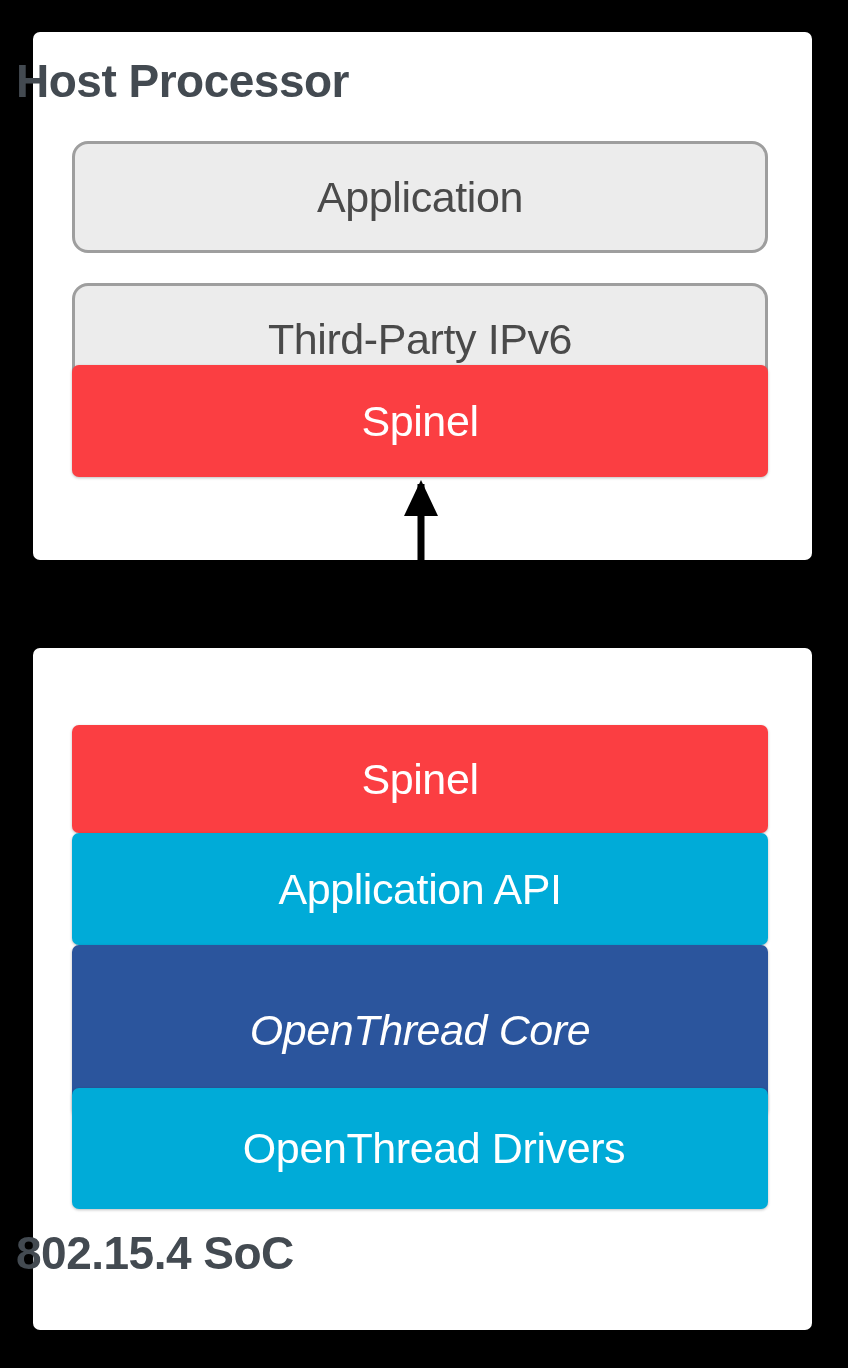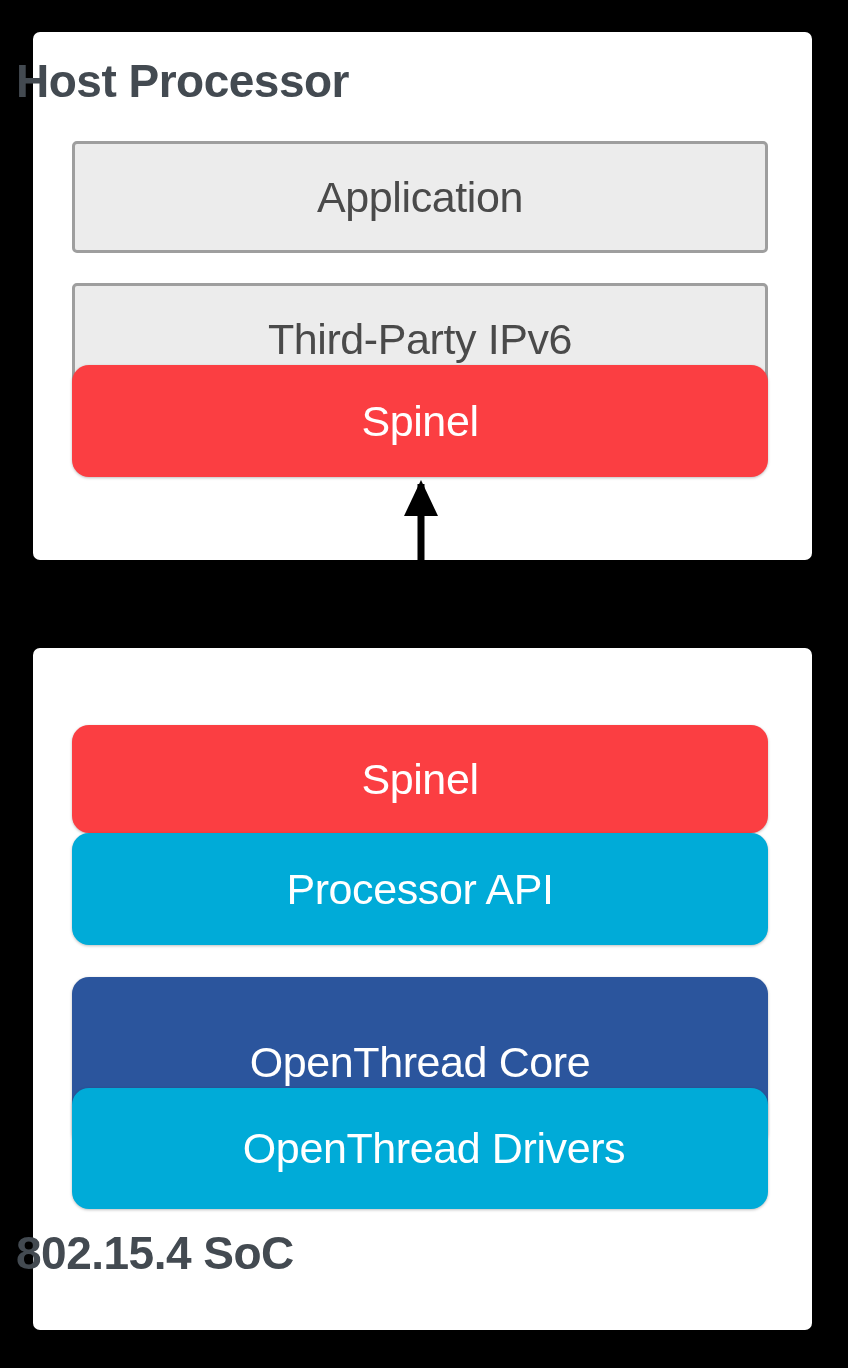--- a/index.html
+++ b/index.html
@@ -70,38 +70,38 @@
     display: flex;
     align-items: center;
     justify-content: center;
     font-size: 43px;
     line-height: 1;
     letter-spacing: -0.4px;
   }
   .row-grey {
     background: #ececec;
     border: 3px solid #9e9e9e;
-    border-radius: 5px;
+    border-radius: 16px;
     color: #4a4a4a;
   }
   .row-color {
     color: #ffffff;
-    border-radius: 17px;
+    border-radius: 7px;
     box-shadow: 0 1px 3px rgba(0,0,0,0.26);
   }
 
   
   #row-application   { top: 141px; height: 112px; }
   #row-thirdparty    { top: 255px; height: 112px; margin-top: 28px; }
   #row-spinel-host   { top: 365px; height: 112px; }
 
   
   #row-spinel-soc    { top: 725px;  height: 108px; }
   #row-ot-api        { top: 833px;  height: 112px; }
-  #row-ot-core       { top: 977px;  height: 171px; }
+  #row-ot-core       { top: 945px;  height: 171px; font-style: italic; }
   #row-ot-drivers    { top: 1088px; height: 121px; }
 
   
   #arrow-connector {
     position: absolute;
     left: 396px;
     top: 478px;
     width: 50px;
     height: 250px;
   }
@@ -136,21 +136,21 @@
     <polygon points="25,248 42,212 8,212" fill="#000000"></polygon>
   </svg>
 
   <div class="card" id="card-soc"></div>
 
   <div class="row row-color" id="row-spinel-soc" style="background: rgb(251, 62, 66);">
     <span>Spinel</span>
   </div>
 
   <div class="row row-color" id="row-ot-api" style="background: rgb(0, 171, 216);">
-    <span>Processor API</span>
+    <span>Application API</span>
   </div>
 
   <div class="row row-color" id="row-ot-core" style="background: rgb(43, 85, 157);">
     <span>OpenThread Core</span>
   </div>
 
   <div class="row row-color" id="row-ot-drivers" style="background: rgb(0, 171, 216); padding-left: 28px;">
     <span>OpenThread Drivers</span>
   </div>
 

